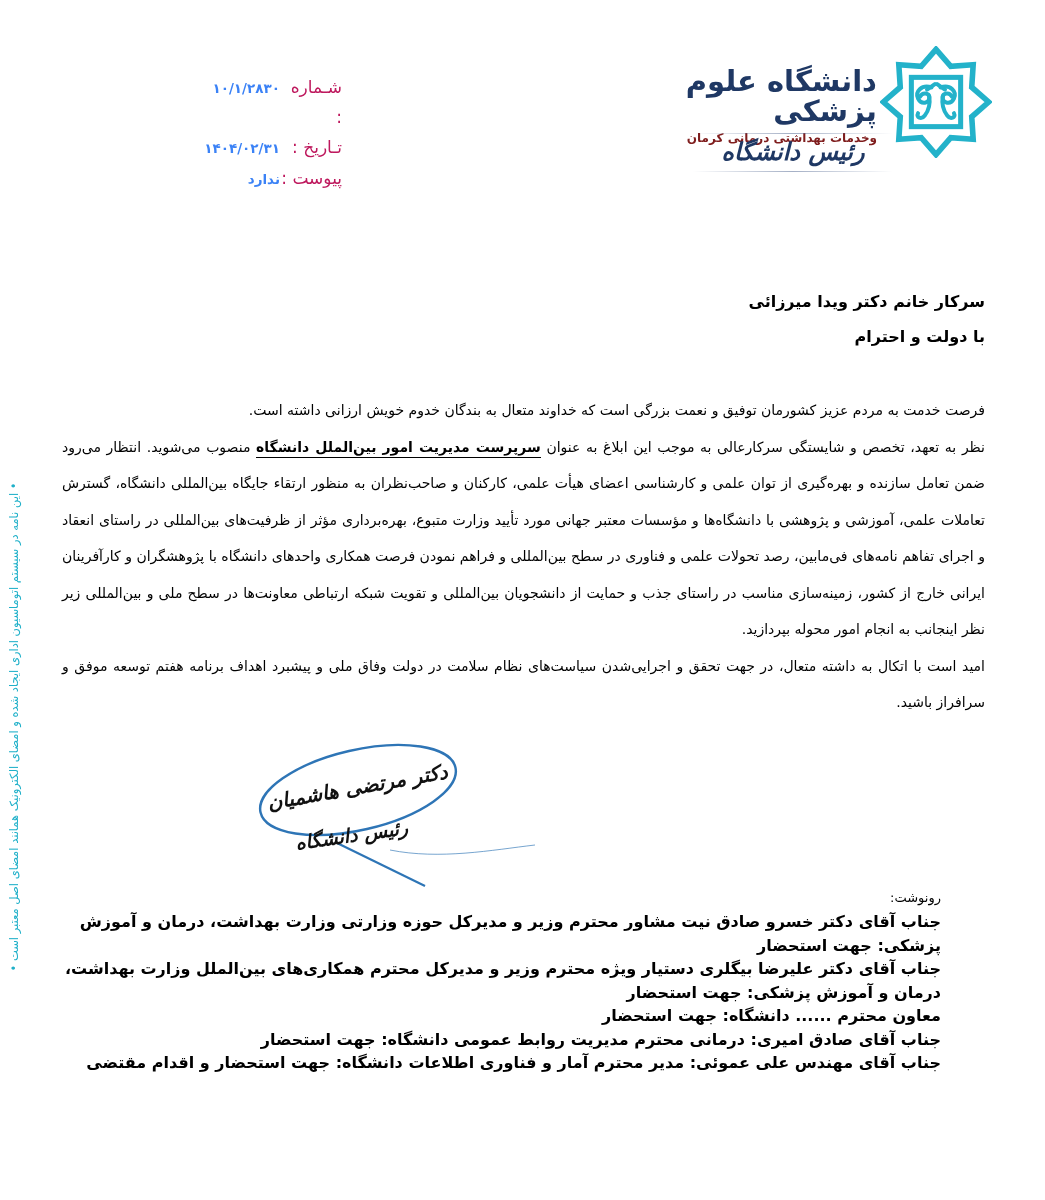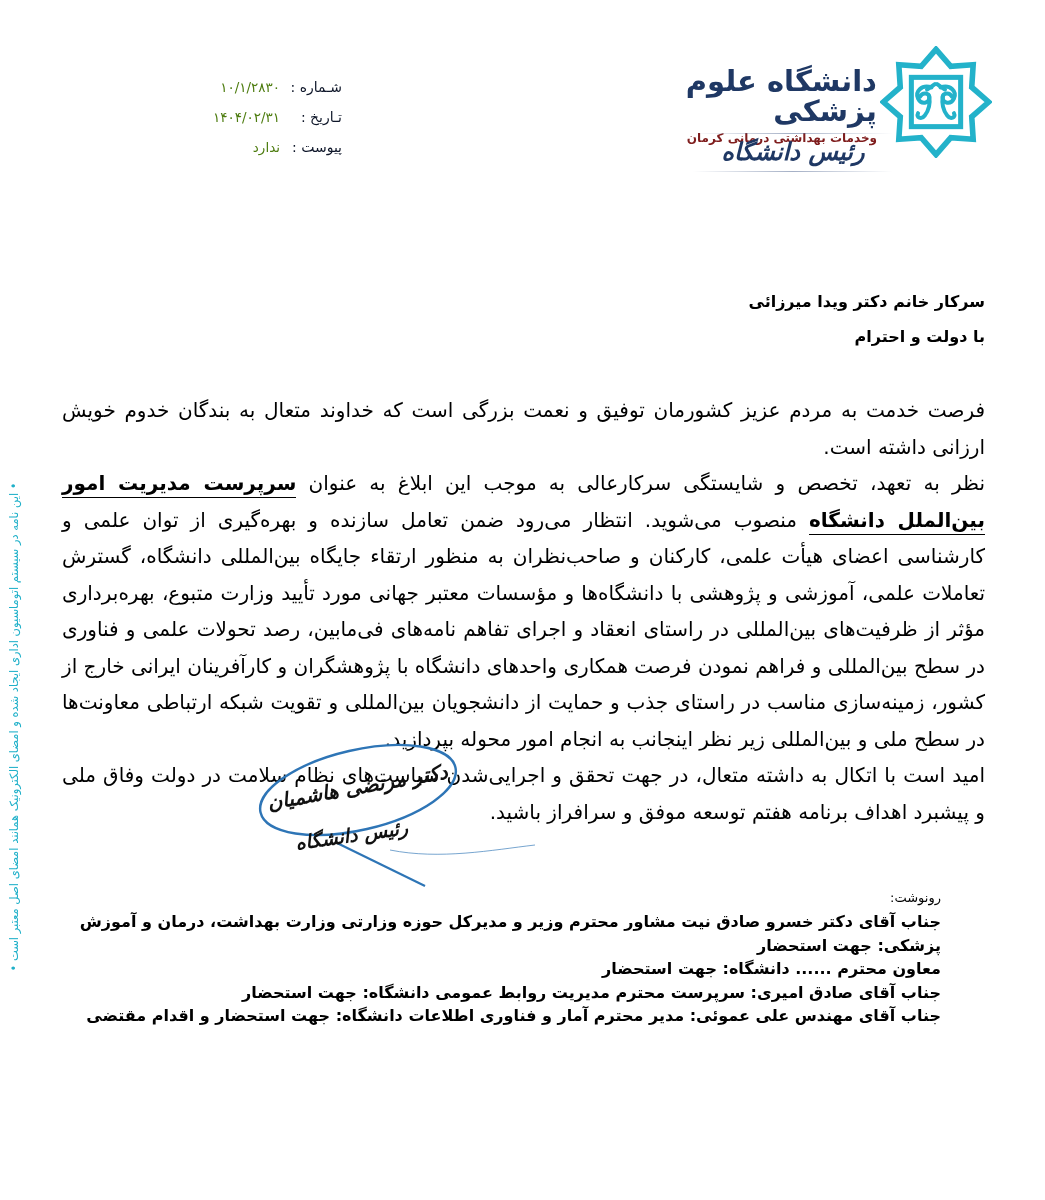--- a/index.html
+++ b/index.html
@@ -44,31 +44,31 @@
   }
   .office-callig::before, .office-callig::after {
     content:""; position:absolute; right:0; left:0; height:1px;
     background:linear-gradient(to left, rgba(90,110,150,0), rgba(90,110,150,.55), rgba(90,110,150,0));
   }
   .office-callig::before { top:0; }
   .office-callig::after  { bottom:0; }
 
   .meta { position:absolute; top:72px; left:142px; width:200px; }
   .meta-row { display:flex; align-items:baseline; line-height:30px; }
-  .meta-label { width:62px; font-size:14px; color:#0f172a; text-align:right; }
-  .meta-value { width:110px; font-size:13.5px; font-weight:normal; color:#4d7c0f; text-align:right; padding-left:8px; }
+  .meta-label { width:62px; font-size:17px; color:#be185d; text-align:right; }
+  .meta-value { width:110px; font-size:13.5px; font-weight:bold; color:#3b82f6; text-align:right; padding-left:8px; }
 
   
   .recipient { position:absolute; top:284px; right:60px; left:65px; }
   .recipient div { font-weight:bold; font-size:16px; line-height:35px; }
 
   
   .body { position:absolute; top:392px; right:60px; left:62px; }
   .body p {
-    margin:0; font-size:20px; line-height:36.5px;
+    margin:0; font-size:14px; line-height:36.5px;
     text-align:justify;
   }
   .bold-underline {
     font-weight:bold;
     border-bottom:1.6px solid #000;
     padding-bottom:2px;
   }
 
   
   .signature { position:absolute; top:738px; left:240px; width:300px; height:160px; }
@@ -141,18 +141,19 @@
       <path d="M95 104 L 185 148" fill="none" stroke="#2E75B6" stroke-width="2.2"></path>
       <path d="M150 112 C 200 122, 252 112, 295 107" fill="none" stroke="#2E75B6" stroke-width="1" opacity="0.65"></path>
       <text x="118" y="56" text-anchor="middle" class="sig-name" transform="rotate(-10 118 52)">دکتر مرتضی هاشمیان</text>
       <text x="112" y="104" text-anchor="middle" class="sig-title" transform="rotate(-8 112 100)">رئیس دانشگاه</text>
     </svg>
   </div>
 
   <section class="cc">
     <div class="cc-heading">رونوشت:</div>
     <div class="cc-item">جناب آقای دکتر خسرو صادق نیت مشاور محترم وزیر و مدیرکل حوزه وزارتی وزارت بهداشت، درمان و آموزش پزشکی: جهت استحضار</div>
+    <div class="cc-item">جناب آقای دکتر علیرضا بیگلری دستیار ویژه محترم وزیر و مدیرکل محترم همکاری‌های بین‌الملل وزارت بهداشت، درمان و آموزش پزشکی: جهت استحضار</div>
     <div class="cc-item">معاون محترم ...... دانشگاه: جهت استحضار</div>
-    <div class="cc-item">جناب آقای صادق امیری: سرپرست محترم مدیریت روابط عمومی دانشگاه: جهت استحضار</div>
+    <div class="cc-item">جناب آقای صادق امیری: درمانی محترم مدیریت روابط عمومی دانشگاه: جهت استحضار</div>
     <div class="cc-item">جناب آقای مهندس علی عموئی: مدیر محترم آمار و فناوری اطلاعات دانشگاه: جهت استحضار و اقدام مقتضی</div>
   </section>
 
 </div>
 
 </body></html>

